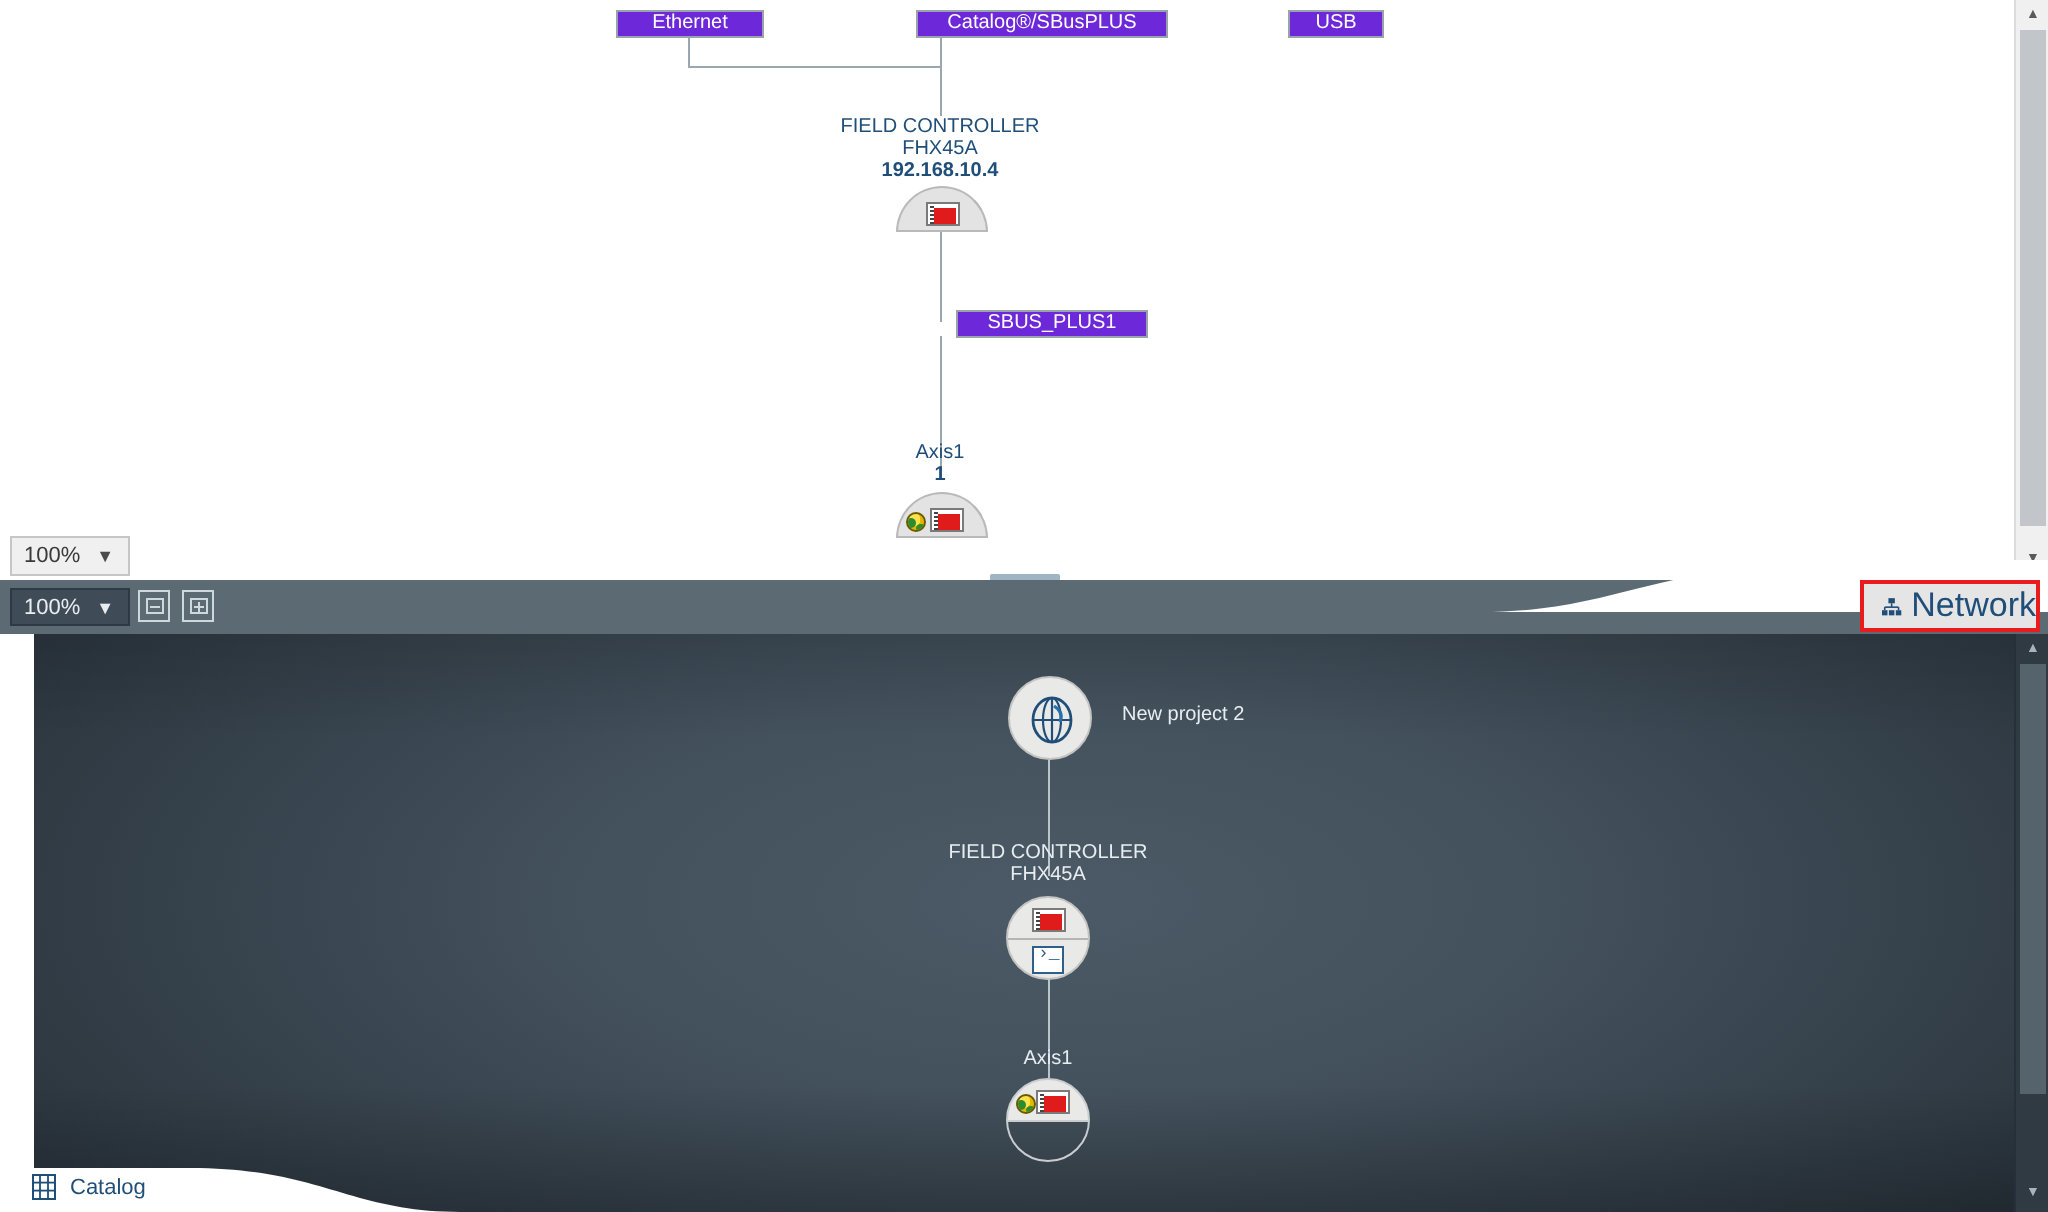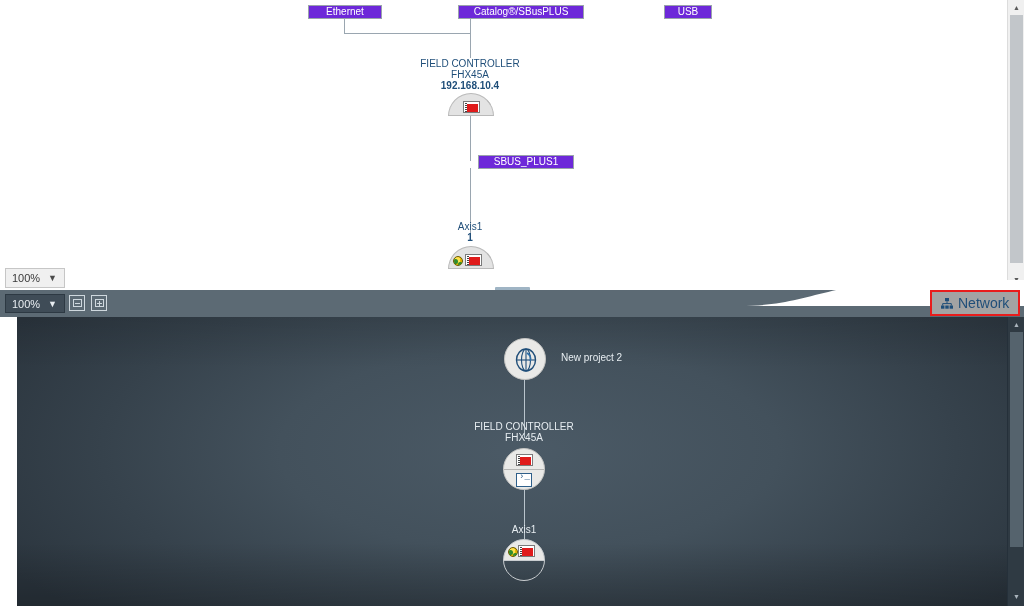--- a/index.html
+++ b/index.html
@@ -170,23 +170,23 @@
     position:absolute; right:-1px; top:-1px; width:5px; height:5px;
     border-top:1px solid #2e5f8a; border-right:1px solid #2e5f8a;
   }
 
   
   #network-tab-wrap {
     position:absolute; left:932px; top:292px; width:86px; height:22px;
     z-index:20;
   }
   #network-tab {
-    width:100%; height:100%; background:#a3a3a3;
+    width:100%; height:100%; background:#e5e5e5;
     display:flex; align-items:center; gap:5px; padding-left:9px;
-    color:#1f4e79; font-size:14px;
+    color:#1f4e79; font-size:17px;
   }
   #network-highlight {
     position:absolute; left:930px; top:290px; width:90px; height:26px;
     border:2px solid #e81c1c; z-index:21; pointer-events:none;
   }
 
   #catalog-tab-wrap {
     position:absolute; left:0px; top:584px; width:230px; height:22px;
     z-index:20;
   }
@@ -225,21 +225,21 @@
 </style>
 </head>
 <body>
 
 <div id="app">
 
   <div id="top-panel">
 
     <div class="bus-band" id="band-ethernet" style="left: 308px; top: 5px; width: 74px;">Ethernet</div>
     <div class="bus-band" id="band-ethercat" style="left: 458px; top: 5px; width: 126px;">Catalog®/SBusPLUS</div>
-    <div class="bus-band" id="band-usb" style="left: 664px; top: 5px; width: 48px;">USB</div>
+    <div class="bus-band" id="band-usb" style="left: 644px; top: 5px; width: 48px;">USB</div>
     <div class="bus-band" id="band-sbus" style="left: 478px; top: 155px; width: 96px;">SBUS_PLUS1</div>
 
     <div class="wire v" style="left:344px; top:19px; height:14px;"></div>
     <div class="wire h" style="left:344px; top:33px; width:127px;"></div>
     <div class="wire v" style="left:470px; top:19px; height:39px;"></div>
     <div class="wire v" style="left:470px; top:113px; height:48px;"></div>
     <div class="wire v" style="left:470px; top:168px; height:72px;"></div>
 
     <div class="node-label" style="left:400px; top:58px; width:140px;">FIELD CONTROLLER</div>
     <div class="node-label" style="left:400px; top:69px; width:140px;">FHX45A</div>
@@ -340,20 +340,35 @@
         <line x1="6" y1="3.2" x2="6" y2="5.6" stroke="#1f4e79" stroke-width="1"></line>
         <line x1="1.7" y1="5.6" x2="10.3" y2="5.6" stroke="#1f4e79" stroke-width="1"></line>
         <line x1="1.7" y1="5.6" x2="1.7" y2="7.5" stroke="#1f4e79" stroke-width="1"></line>
         <line x1="10.3" y1="5.6" x2="10.3" y2="7.5" stroke="#1f4e79" stroke-width="1"></line>
       </svg>
       <span>Network</span>
     </div>
   </div>
   <div id="network-highlight"></div>
 
+  <div id="catalog-tab-wrap">
+    <svg id="catalog-swoosh" viewBox="0 0 230 22" preserveAspectRatio="none">
+      <path d="M0,0 L95,0 C160,0 175,22 230,22 L0,22 Z" fill="#ffffff"></path>
+    </svg>
+    <div id="catalog-tab">
+      <svg class="icon-cat" viewBox="0 0 12 13">
+        <rect x="0.5" y="0.5" width="11" height="12" fill="none" stroke="#1f4e79" stroke-width="1"></rect>
+        <line x1="0.5" y1="4.3" x2="11.5" y2="4.3" stroke="#1f4e79" stroke-width="0.9"></line>
+        <line x1="0.5" y1="8.3" x2="11.5" y2="8.3" stroke="#1f4e79" stroke-width="0.9"></line>
+        <line x1="4" y1="0.5" x2="4" y2="12.5" stroke="#1f4e79" stroke-width="0.9"></line>
+        <line x1="8" y1="0.5" x2="8" y2="12.5" stroke="#1f4e79" stroke-width="0.9"></line>
+      </svg>
+      <span>Catalog</span>
+    </div>
+  </div>
 
   <div class="sbar light" style="left:1007px; top:0; height:290px;">
     <div class="arrow" style="top:0;">▲</div>
     <div class="thumb" style="top:15px; height:248px;"></div>
     <div class="arrow" style="top:272px;">▼</div>
   </div>
 
   <div class="sbar dark" style="left:1007px; top:317px; height:289px;">
     <div class="arrow" style="top:0;">▲</div>
     <div class="thumb" style="top:15px; height:215px;"></div>

